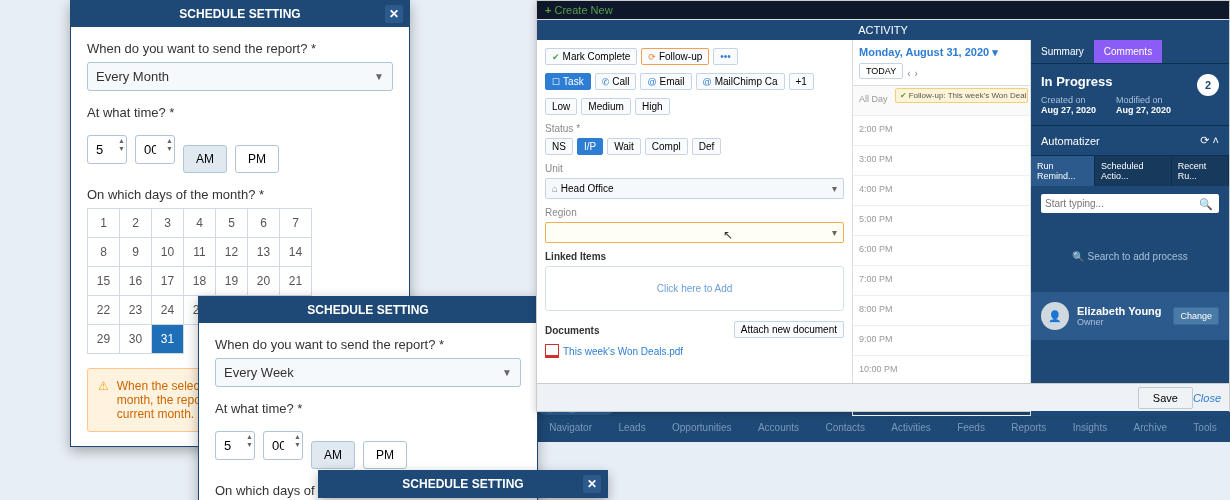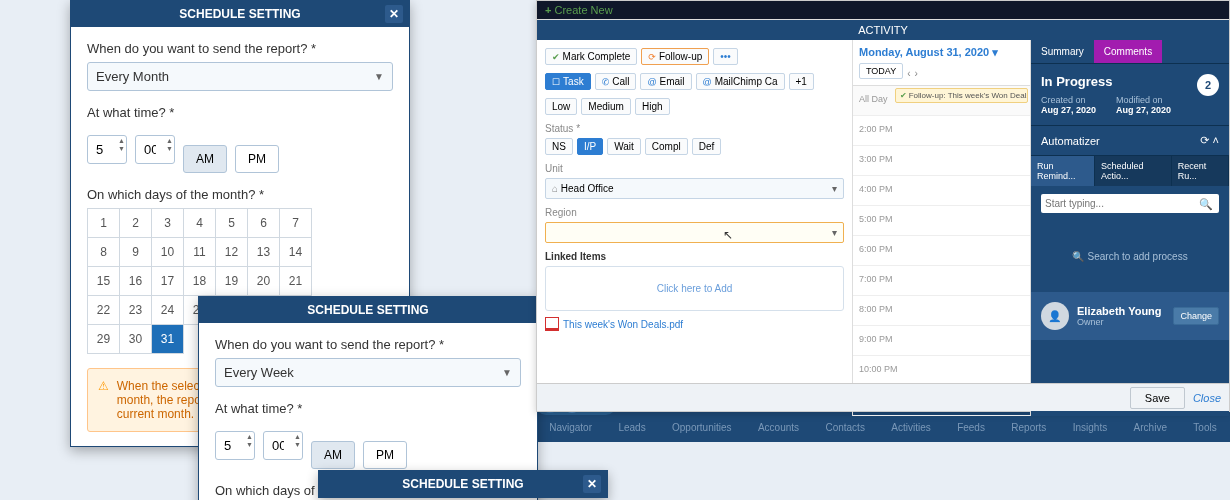--- a/index.html
+++ b/index.html
@@ -64,39 +64,39 @@
 .cal-arr { font-size: 10px; color: #888; cursor: pointer; }
 .time-slots { }
 .slot-row { border-bottom: 1px solid #eee; padding: 8px 6px; font-size: 9px; color: #999; position: relative; height: 30px; }
 .slot-row.allday { background: #fafafa; }
 .event-pill { position: absolute; right: 2px; left: 42px; top: 2px; background: #fff5d6; border: 1px solid #f0d080; font-size: 8px; padding: 2px 4px; border-radius: 2px; color: #555; white-space: nowrap; overflow: hidden; }
 .event-check { color: #5a9e4f; margin-right: 2px; }
 
 
 .tab-row { display: flex; background: #1e4976; border-bottom: 1px solid #0d3050; }
 .tab-itm { padding: 6px 10px; font-size: 10px; cursor: pointer; }
-.tab-itm.active { background: #a21caf; }
+.tab-itm.active { background: #8b5cf6; }
 .side-section { padding: 10px; border-bottom: 1px solid #0d3050; position: relative; }
 .side-title { font-size: 13px; font-weight: bold; margin-bottom: 6px; }
 .badge-circ { position: absolute; right: 10px; top: 10px; width: 22px; height: 22px; border-radius: 50%; background: #fff; color: #1e4976; font-size: 11px; display: flex; align-items: center; justify-content: center; font-weight: bold; }
 .meta-cols { display: flex; gap: 20px; font-size: 9px; color: #a8c0d8; }
 .meta-cols .v { color: #fff; font-weight: bold; }
 .reminder-row { display: flex; align-items: center; gap: 8px; }
 .clock-icon { width: 24px; height: 24px; background: #ff9800; border-radius: 50%; position: relative; }
 .clock-icon::before { content: ''; position: absolute; width: 2px; height: 8px; background: #fff; top: 4px; left: 11px; }
 .side-tabs2 { display: flex; background: #16395c; font-size: 9px; }
 .side-tabs2 div { padding: 5px 6px; cursor: pointer; border-right: 1px solid #0d3050; }
 .side-tabs2 div.active { background: #2d5a8c; }
 .search-inp { width: calc(100% - 20px); margin: 8px 10px; padding: 4px; font-size: 10px; border: none; border-radius: 2px; }
 .proc-search { text-align: center; color: #a8c0d8; font-size: 10px; padding: 30px 10px; }
 .user-row { display: flex; align-items: center; gap: 8px; padding: 10px; background: #2d5a8c; }
 .avatar { width: 28px; height: 28px; background: #d0d8e0; border-radius: 50%; display: flex; align-items: center; justify-content: center; color: #888; }
 .change-btn { background: #4a7ba8; border: 1px solid #3a6b98; color: #fff; font-size: 9px; padding: 3px 6px; border-radius: 2px; margin-left: auto; }
 
-.footer-bar { position: absolute; bottom: 0; left: 0; right: 0; height: 28px; background: #eef2f6; border-top: 1px solid #ccc; display: flex; justify-content: flex-end; align-items: center; padding: 0 8px; gap: 8px; }
+.footer-bar { position: absolute; bottom: 0; left: 0; right: 0; height: 28px; background: #eef2f6; border-top: 1px solid #ccc; display: flex; justify-content: flex-end; align-items: center; padding: 0 8px; }
 .save-btn { background: #f0f3f6; border: 1px solid #c0c8d0; padding: 4px 14px; font-size: 11px; border-radius: 2px; }
 .close-link { color: #2d7dd2; font-size: 11px; cursor: pointer; font-style: italic; }
 
 
 .bg-nav { position: absolute; left: 536px; top: 412px; width: 694px; height: 30px; background: #1e4976; display: flex; align-items: center; justify-content: space-around; color: #7a98b8; font-size: 10px; }
 .bg-toolbar-row { position: absolute; left: 536px; top: 395px; width: 80px; height: 20px; background: #2a6091; border-radius: 10px; display: flex; align-items: center; gap: 6px; padding: 0 6px; }
 .bg-circle { width: 16px; height: 16px; background: #3a73a8; border-radius: 50%; color: #bcd; font-size: 11px; display:flex; align-items:center; justify-content:center; }
 .cursor-icon { position: absolute; left: 723px; top: 228px; font-size: 12px; color: #333; z-index: 5; }
 </style>
 </head>
@@ -308,20 +308,24 @@
         <span><span style="color:#888">⌂</span> <span>Head Office</span></span>
         <span class="select-caret">▾</span>
       </div>
       <div class="section-label">Region</div>
       <div class="dropdown-field highlight">
         <span></span>
         <span class="select-caret">▾</span>
       </div>
       <div class="section-label" style="color:#333;font-weight:bold">Linked Items</div>
       <div class="linked-box">Click here to Add</div>
+      <div class="doc-row">
+        <div class="section-label" style="color:#333;font-weight:bold;margin:8px 0 0">Documents</div>
+        <button class="mini-btn" style="margin-top:6px">Attach new document</button>
+      </div>
       <div class="doc-item">
         <span class="pdf-icon"></span>
         <span>This week's Won Deals.pdf</span>
       </div>
     </div>
 
     <div class="activity-mid">
       <div class="cal-header">
         <div class="cal-date"><span>Monday, August 31, 2020</span> <span>▾</span></div>
         <div class="cal-nav">

